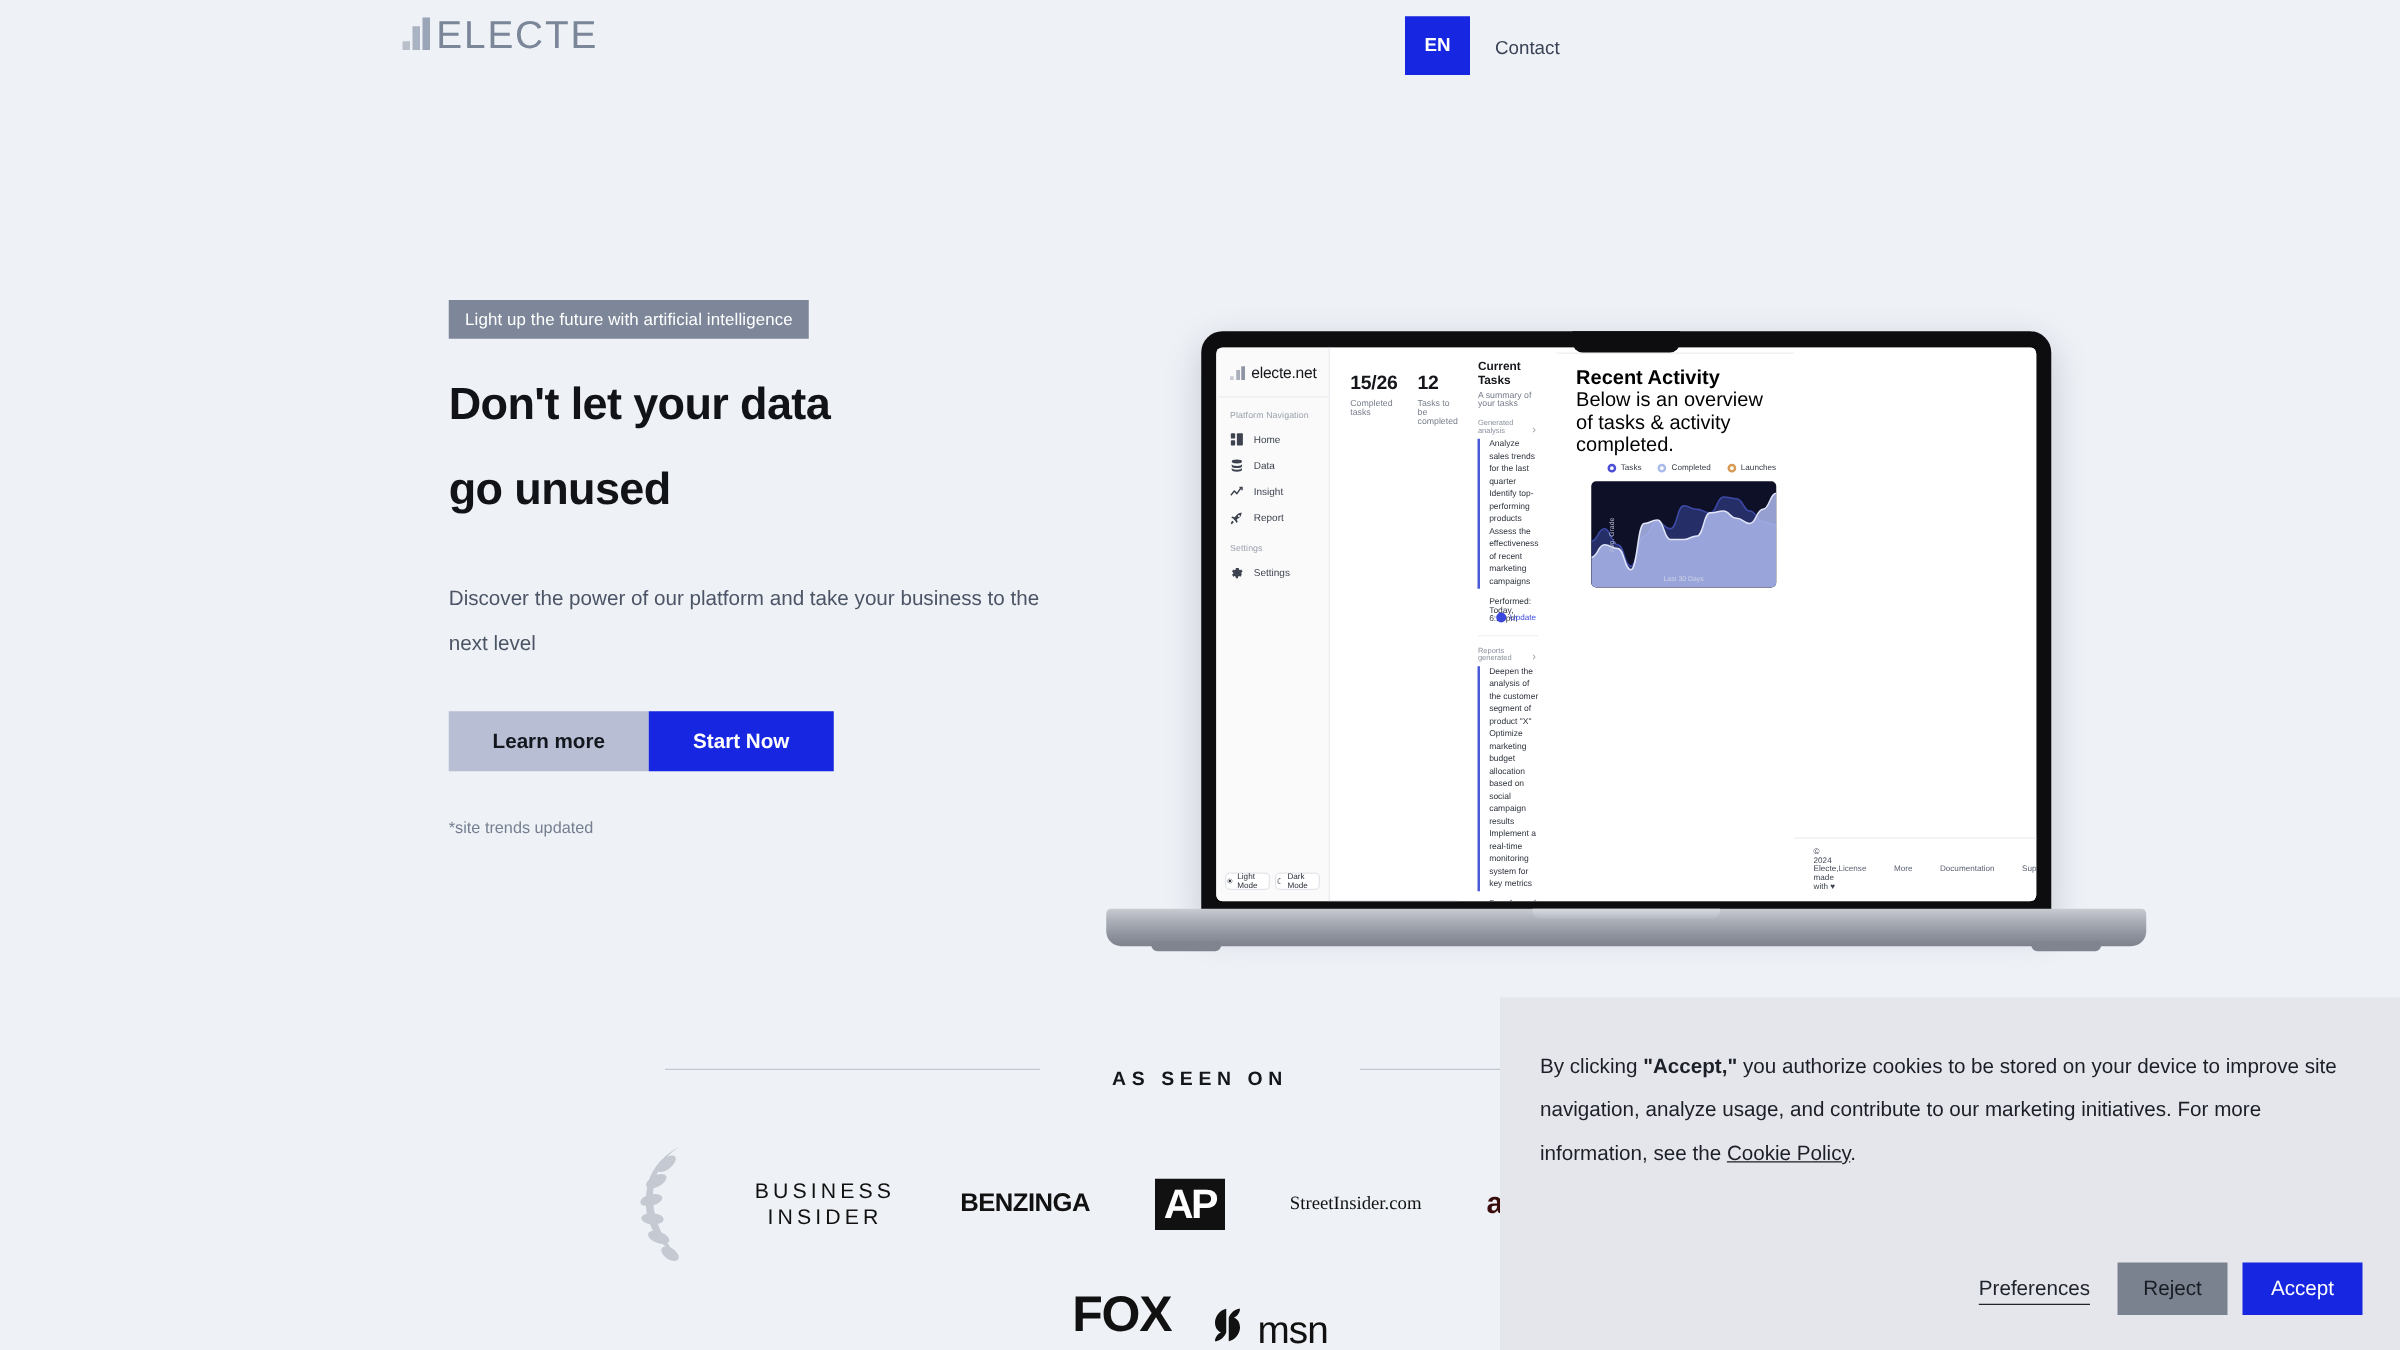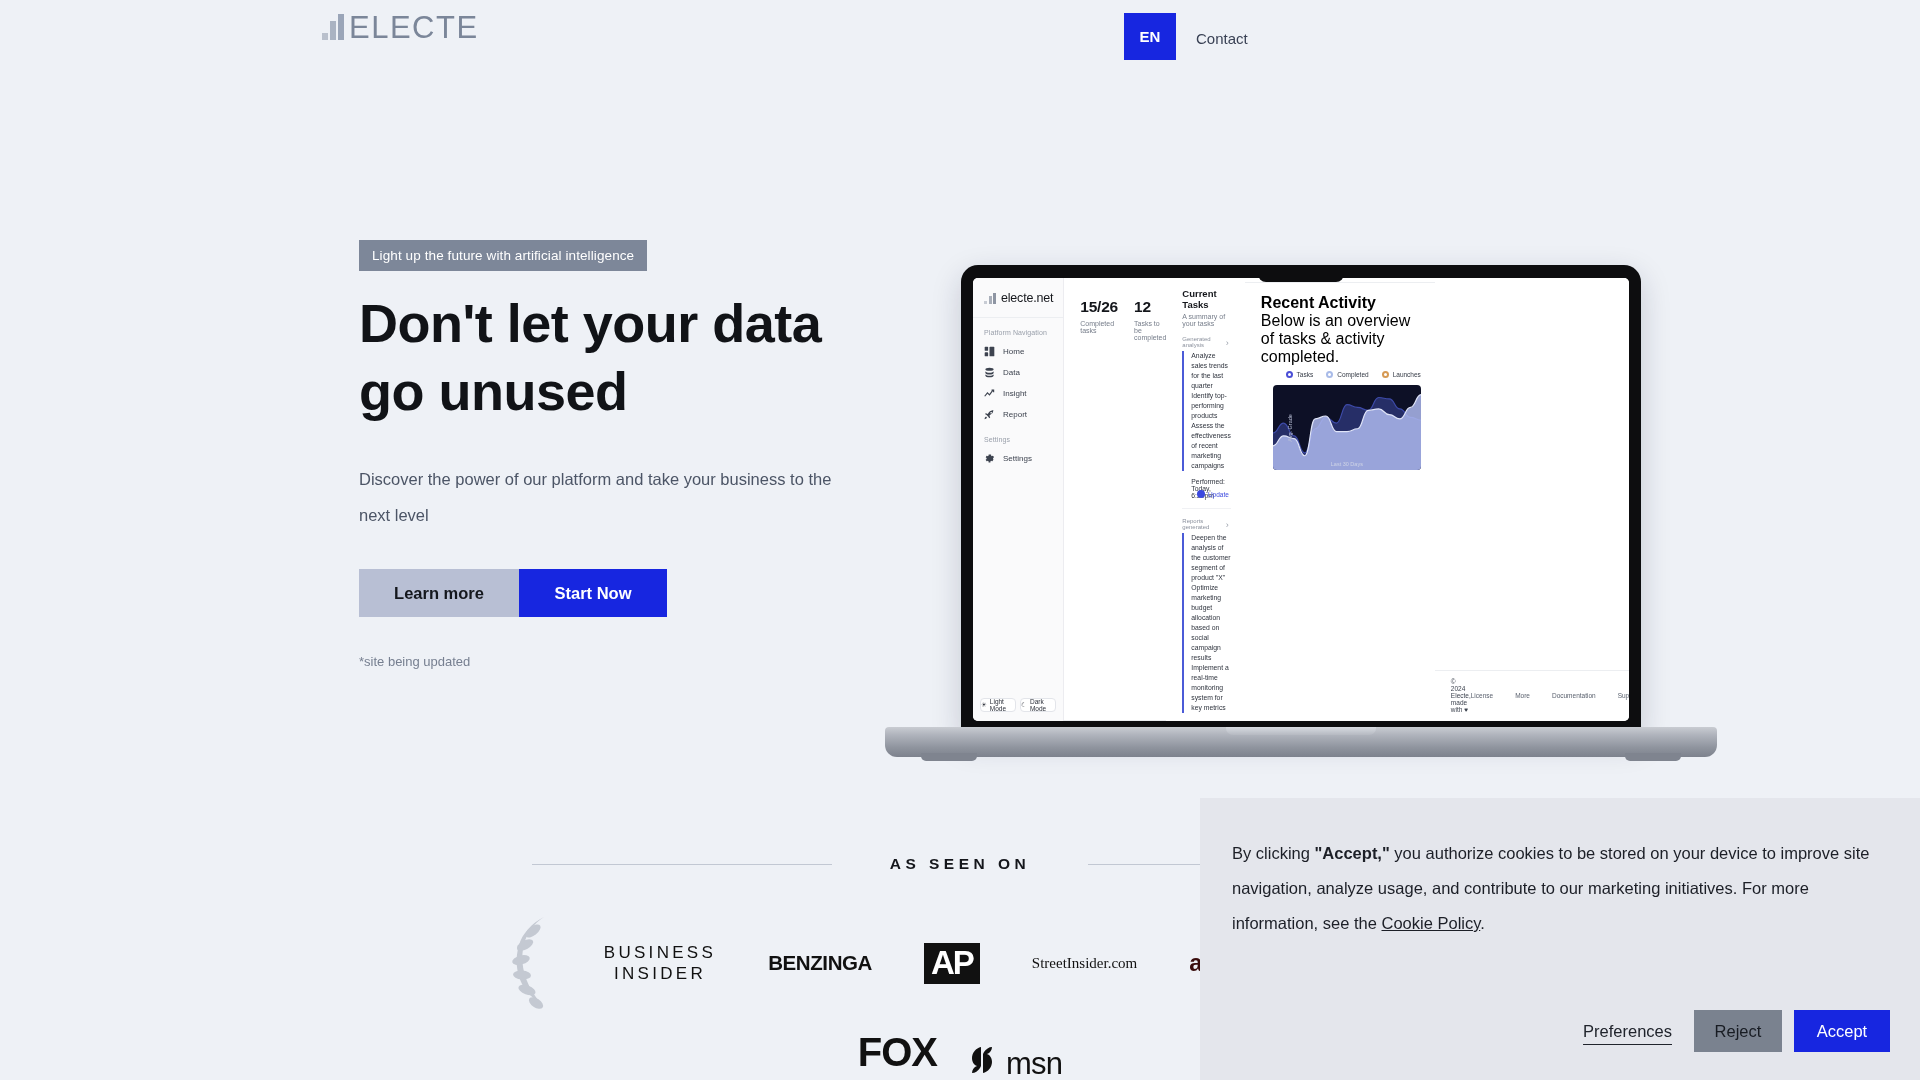--- a/index.html
+++ b/index.html
@@ -41,21 +41,21 @@
   .nav-contact { position: absolute; left: 1196px; top: 0; line-height: 78px; font-size: 15px; color: #3a4255; cursor: pointer; }
 
   
   .hero-left { position: absolute; left: 359px; top: 240px; width: 520px; }
   .eyebrow {
     display: inline-block; background: #7d8799; color: #fff;
     font-size: 13.5px; padding: 8px 13px; letter-spacing: .1px;
   }
   .hero-h1 {
     margin-top: 18px;
-    font-size: 54px; line-height: 68px; font-weight: 700; color: #111317;
+    font-size: 36px; line-height: 68px; font-weight: 700; color: #111317;
     letter-spacing: -.5px;
   }
   .hero-sub { margin-top: 36px; font-size: 16.5px; line-height: 36px; color: #4c5566; max-width: 480px; }
   .hero-btns { margin-top: 36px; display: flex; }
   .btn-learn {
     width: 160px; height: 48px; background: #b8bfd4; color: #14171d;
     font-size: 16.5px; font-weight: 700; display:flex; align-items:center; justify-content:center; cursor: pointer;
   }
   .btn-start {
     width: 148px; height: 48px; background: #1726e0; color: #fff;
@@ -132,21 +132,21 @@
   .chart-wrap { margin: 7px 0 0 12px; width: 148px; height: 85px; background:#0d1026; border-radius:4px; position:relative; overflow:hidden; }
   .chart-ylab { position:absolute; left:3px; top:50%; transform: translateY(-50%) rotate(-90deg); font-size:5.5px; color:#b9bfd6; white-space:nowrap; }
   .chart-xlab { position:absolute; left:50%; transform:translateX(-50%); bottom:3px; font-size:5.5px; color:#cfd4e6; }
   .dash-foot { margin-top:auto; display:flex; align-items:center; padding: 7px 14px 8px 16px; border-top:1px solid #eceef1; }
   .dash-foot .cp { font-size:6.5px; color:#3c424e; }
   .dash-foot nav { margin-left:auto; display:flex; gap: 22px; }
   .dash-foot nav a { font-size:6.5px; color:#5a616e; text-decoration:none; cursor:pointer; }
 
   
   .seen { position: absolute; left: 0; top: 855px; width: 1920px; }
-  .seen-head { display:flex; align-items:center; justify-content:center; gap: 0; }
+  .seen-head { display:flex; align-items:flex-start; justify-content:center; gap: 0; }
   .seen-line { width: 300px; height:1px; background:#c2c8d3; }
   .seen-title { font-size: 15.5px; font-weight:700; letter-spacing: 4.5px; color:#14161b; padding: 0 58px; }
   .logos { display:flex; align-items:center; justify-content:center; gap: 52px; margin-top: 40px; }
   .logos2 { display:flex; align-items:center; justify-content:center; gap: 28px; margin-top: 10px; }
   .lg { display:flex; align-items:center; justify-content:center; }
   .lg-bi { font-size: 17px; font-weight: 400; letter-spacing: 3.3px; color:#111; line-height: 21px; text-align:center; }
   .lg-benz { font-size: 20.5px; font-weight: 800; letter-spacing:-.4px; color:#111; }
   .lg-ap { background:#111; color:#fff; font-size:33px; font-weight:800; padding: 1px 7px 2px 7px; letter-spacing:-2px; }
   .lg-si { font-family:"Liberation Serif", serif; font-size: 15px; color:#111; }
   .lg-asia { font-size: 24px; font-weight: 700; color:#3a0d0d; letter-spacing:-1px; display:flex; align-items:center;}
@@ -193,21 +193,21 @@
     <div class="eyebrow">Light up the future with artificial intelligence</div>
     <h1 class="hero-h1">
       <span>Don't let your data</span><br>
       <span>go unused</span>
     </h1>
     <p class="hero-sub">Discover the power of our platform and take your business to the next level</p>
     <div class="hero-btns">
       <div class="btn-learn">Learn more</div>
       <div class="btn-start">Start Now</div>
     </div>
-    <div class="hero-note">*site being updated</div>
+    <div class="hero-note">*site trends updated</div>
   </div>
 
   <div class="laptop">
     <div class="lid">
       <div class="notch"></div>
       <div class="screen">
 
         <div class="dash-side">
           <div class="dash-brand">
             <span class="mini-bars">

